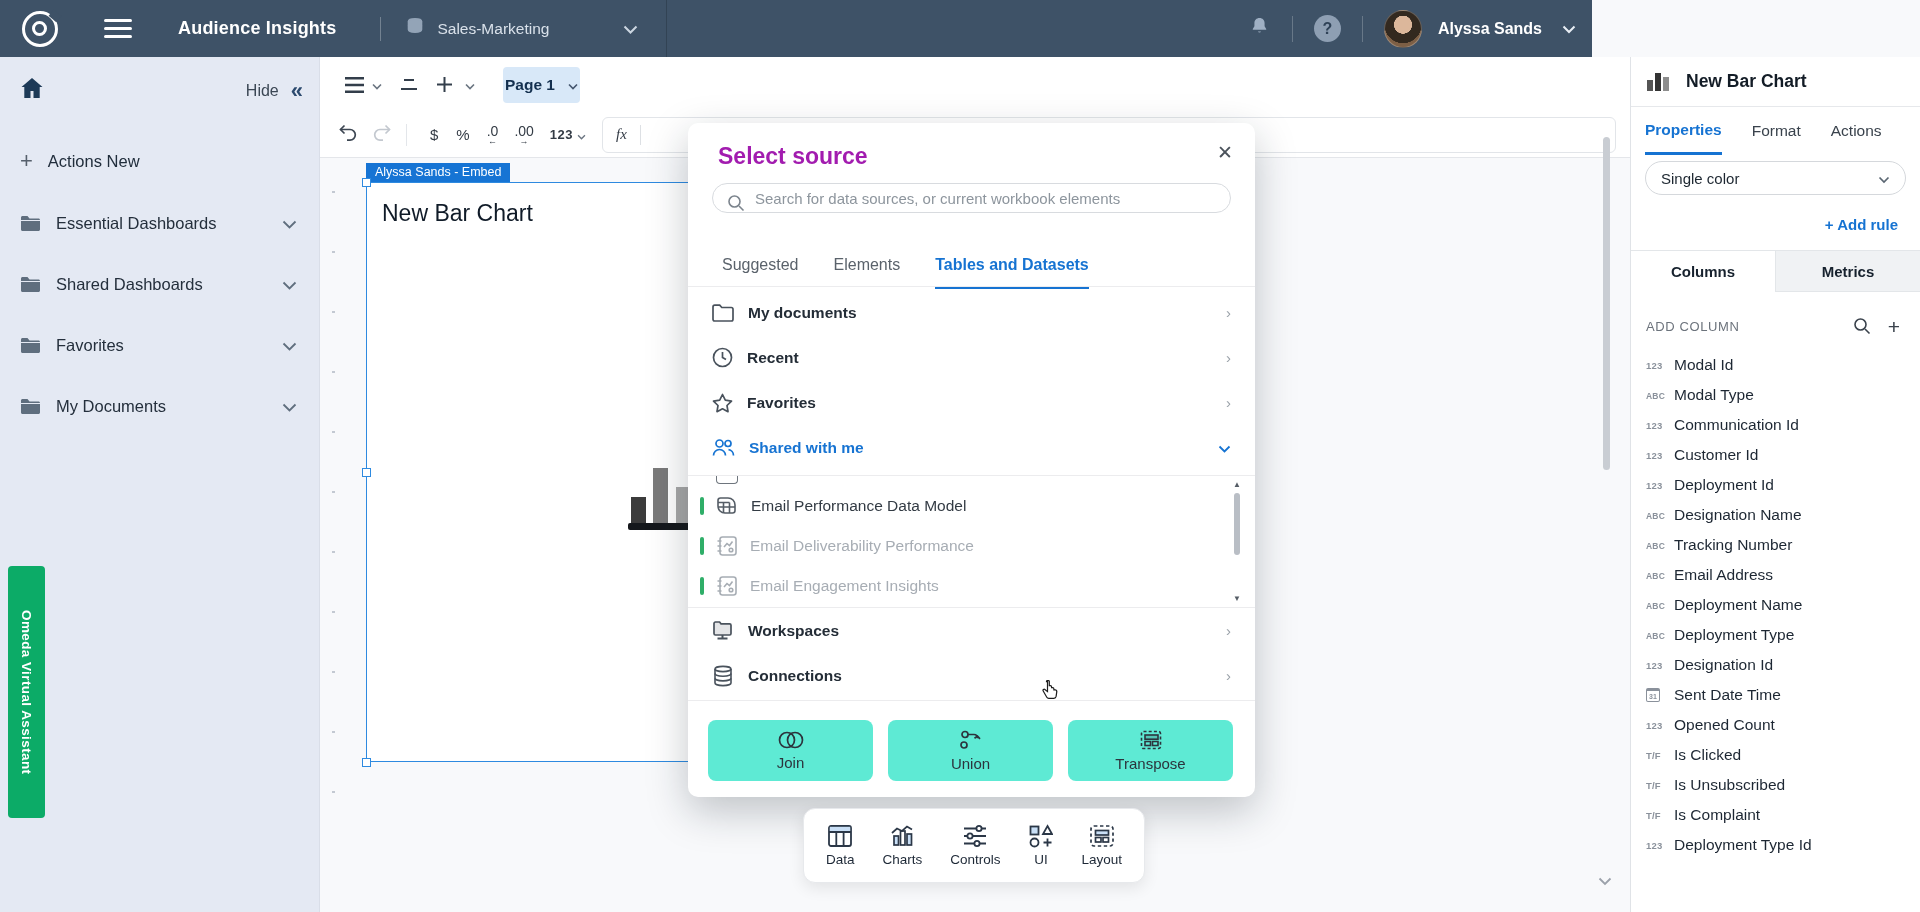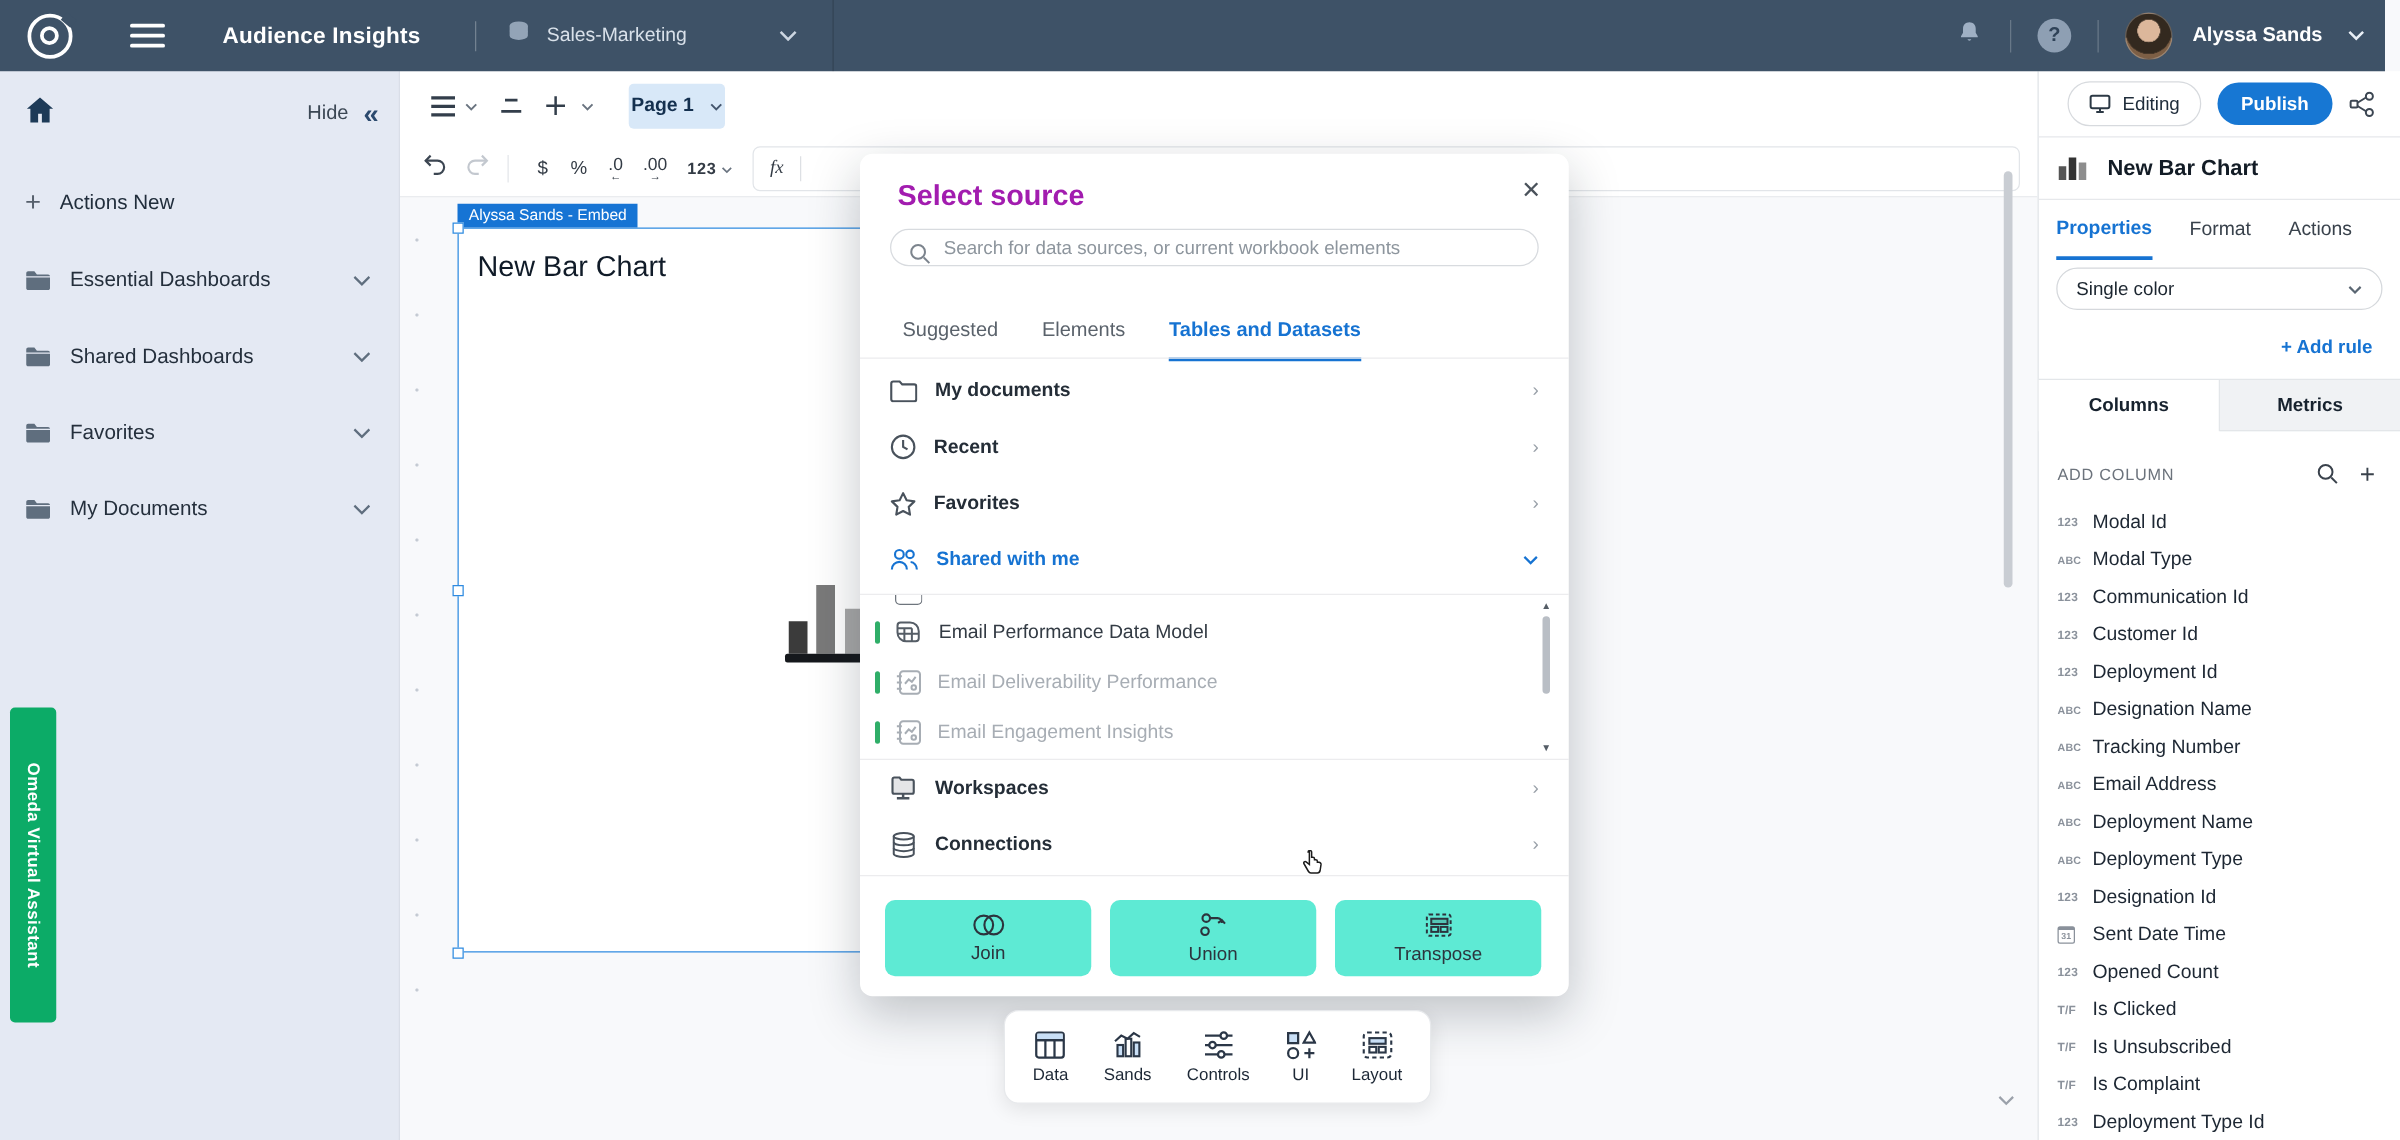--- a/index.html
+++ b/index.html
@@ -1,21 +1,21 @@
 <!DOCTYPE html>
 <html><head>
 <meta charset="utf-8">
 <style>
   * { margin:0; padding:0; box-sizing:border-box; }
   html,body { background:#e9ebee; }
   body { font-family:"Liberation Sans", sans-serif; }
   .stage { position:relative; width:1920px; height:912px; background:#f8f9fb; overflow:hidden; }
 
   
-  .topbar { position:absolute; left:0; top:0; width:1908px; height:57px; background:#3e5267;
+  .topbar { position:absolute; left:0; top:0; width:1592px; height:57px; background:#3e5267;
             display:flex; align-items:center; z-index:20; }
   .logo { position:relative; width:36px; height:36px; margin-left:22px; border-radius:50%;
           border:3.5px solid #fff; flex:none; }
   .logo::after { content:""; position:absolute; left:7px; top:7px; width:9px; height:9px;
                  border-radius:50%; border:3px solid #fff; }
   .logo::before { content:""; position:absolute; right:-5px; top:-2px; width:10px; height:8px;
                   background:#3e5267; transform:rotate(40deg); }
   .hamburger { width:28px; margin-left:46px; cursor:pointer; flex:none; }
   .hamburger i { display:block; height:3.5px; background:#fff; border-radius:2px; margin:4.5px 0; }
   .app-title { color:#fff; font-size:18px; font-weight:700; margin-left:46px; letter-spacing:.2px; }
@@ -593,21 +593,21 @@
         </svg>
       <span>Data</span>
     </div>
     <div class="dock-item">
       <svg width="26" height="24" viewBox="0 0 26 24" fill="none" stroke="currentColor" stroke-width="1.7">
           <rect x="5" y="12" width="4.5" height="9" fill="#c9dff6"></rect>
           <rect x="11.5" y="7" width="4.5" height="14"></rect>
           <rect x="18" y="10" width="4.5" height="11" fill="#c9dff6"></rect>
           <polyline points="3,9 8,4.5 13,7 18,2.5 23,5.5"></polyline>
         </svg>
-      <span>Sands</span>
+      <span>Charts</span>
     </div>
     <div class="dock-item">
       <svg width="26" height="24" viewBox="0 0 26 24" fill="none" stroke="currentColor" stroke-width="1.8">
           <path d="M2 4.5h22M2 12h22M2 19.5h22"></path>
           <circle cx="17" cy="4.5" r="2.6" fill="#fff"></circle>
           <circle cx="8" cy="12" r="2.6" fill="#fff"></circle>
           <circle cx="15" cy="19.5" r="2.6" fill="#fff"></circle>
         </svg>
       <span>Controls</span>
     </div>
@@ -625,38 +625,20 @@
           <rect x="2" y="2" width="22" height="20" rx="3" stroke-dasharray="3.4 2.6"></rect>
           <rect x="6.5" y="6.5" width="13" height="4.5" fill="#c9dff6"></rect>
           <rect x="6.5" y="13.5" width="5.5" height="4.5"></rect>
           <rect x="14" y="13.5" width="5.5" height="4.5"></rect>
         </svg>
       <span>Layout</span>
     </div>
   </div>
 
   <div class="rpanel">
-    <div class="r-top">
-      <div class="edit-pill">
-        <svg width="18" height="16" viewBox="0 0 18 16" fill="none" stroke="currentColor" stroke-width="1.6">
-            <rect x="1.5" y="1.5" width="15" height="10" rx="1.5"></rect>
-            <path d="M6 14.5h6M9 11.5v3"></path>
-          </svg>
-        <span>Editing</span>
-      </div>
-      <button class="publish-btn">Publish</button>
-      <span class="share-ic">
-        <svg width="21" height="21" viewBox="0 0 21 21" fill="none" stroke="currentColor" stroke-width="1.6">
-            <rect x="1.5" y="7.5" width="5.5" height="5.5" rx="1"></rect>
-            <circle cx="16.5" cy="4" r="2.8"></circle>
-            <circle cx="16.5" cy="17" r="2.8"></circle>
-            <path d="M7 9.2 13.8 5M7 11.8 13.8 16"></path>
-          </svg>
-      </span>
-    </div>
     <div class="r-el-header">
       <span class="el-bars">
           <i class="a"></i>
           <i class="b"></i>
           <i class="c"></i>
         </span>
       <span class="r-el-title">New Bar Chart</span>
     </div>
     <div class="r-tabs">
       <span class="r-tab active">Properties</span>

